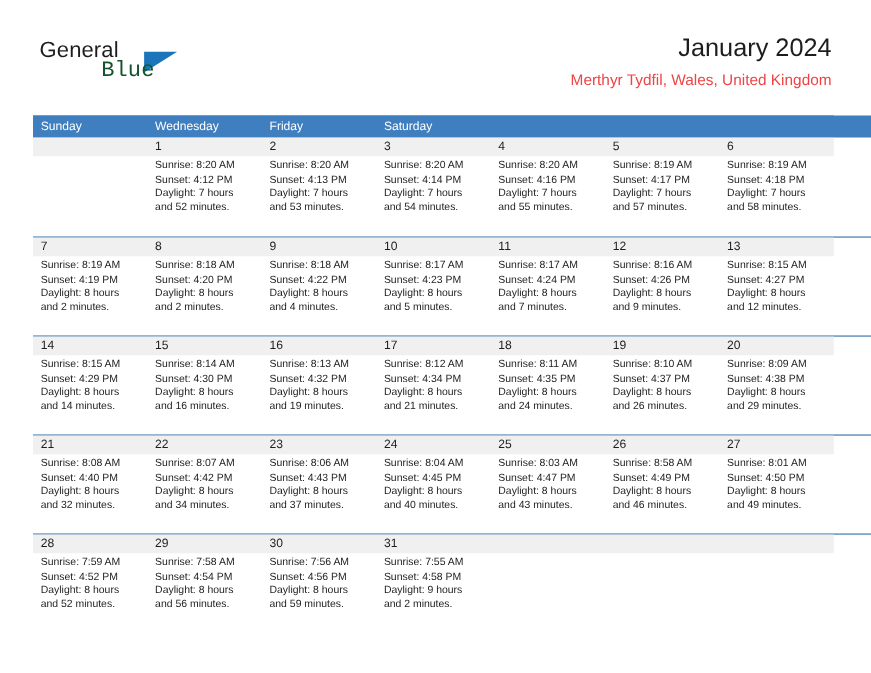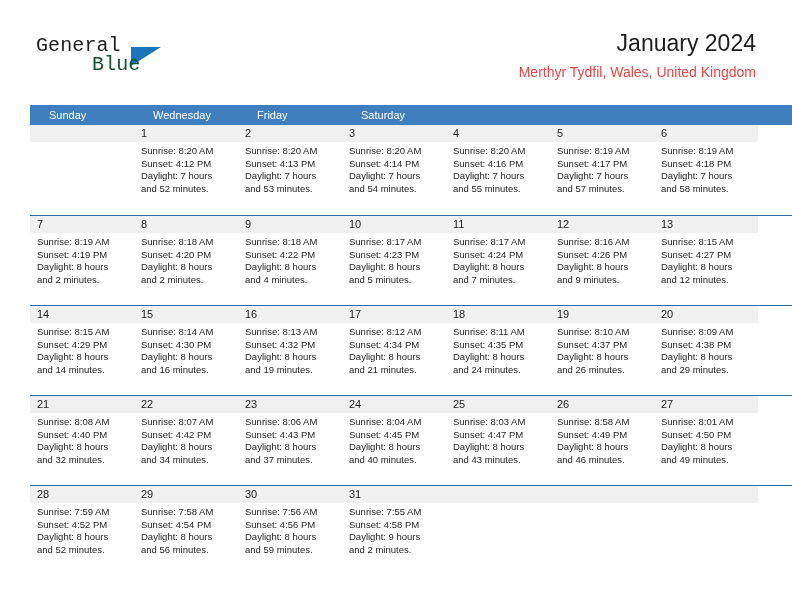--- a/index.html
+++ b/index.html
@@ -40,21 +40,21 @@
     line-height: 1;
     user-select: none;
   }
   .logo-general {
     position: absolute;
     left: 0;
     top: 0;
     font-size: 20px;
     color: #1d1d1d;
     letter-spacing: 0.1px;
-    font-family: Liberation Mono, monospace;
+    font-family: Liberation Sans, sans-serif;
   }
   .logo-blue {
     position: absolute;
     left: 56px;
     top: 19px;
     font-size: 20px;
     color: #14532d;
     letter-spacing: 0.1px;
     font-family: Liberation Mono, monospace;
   }
@@ -94,21 +94,20 @@
     left: 30px;
     top: 105px;
     width: 762px;
   }
 
   .weekday-row {
     display: flex;
     width: 728px;
     height: 20px;
     background: #3f7fbf;
-    padding-left: 12px;
   }
   .weekday-row::after {
     content: "";
     position: absolute;
     left: 0;
     top: 0;
     width: 762px;
     height: 20px;
     background: #3f7fbf;
     z-index: 0;

